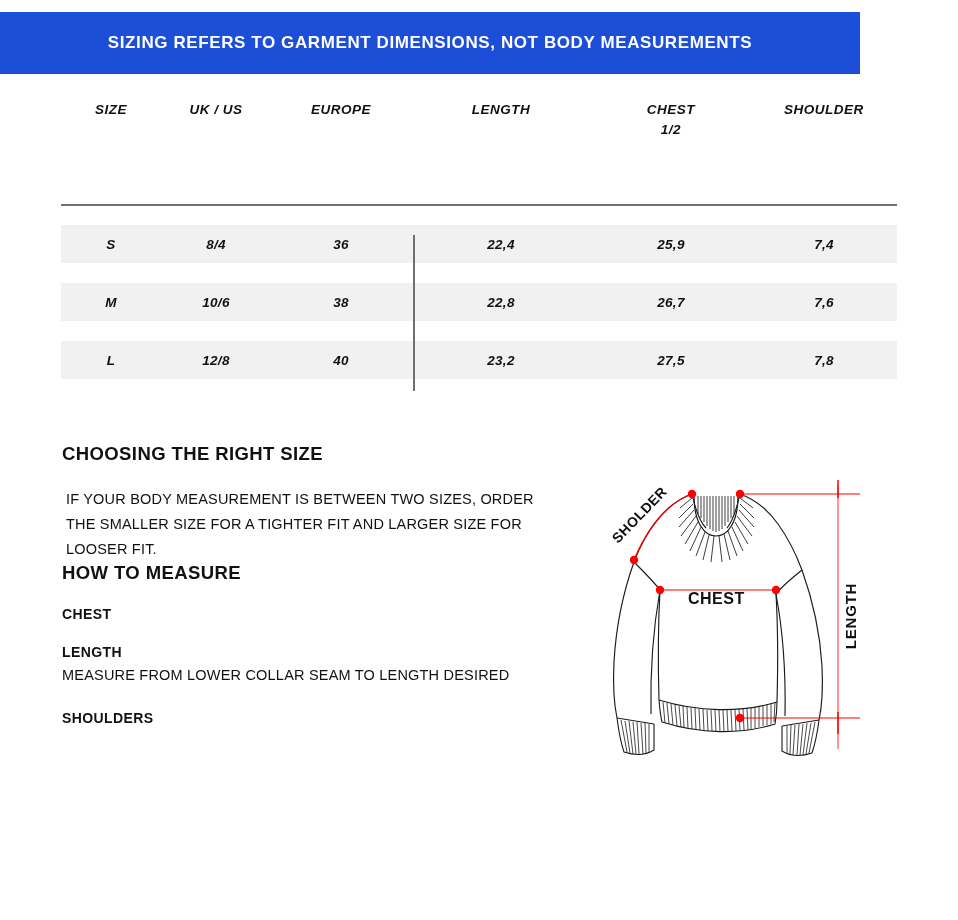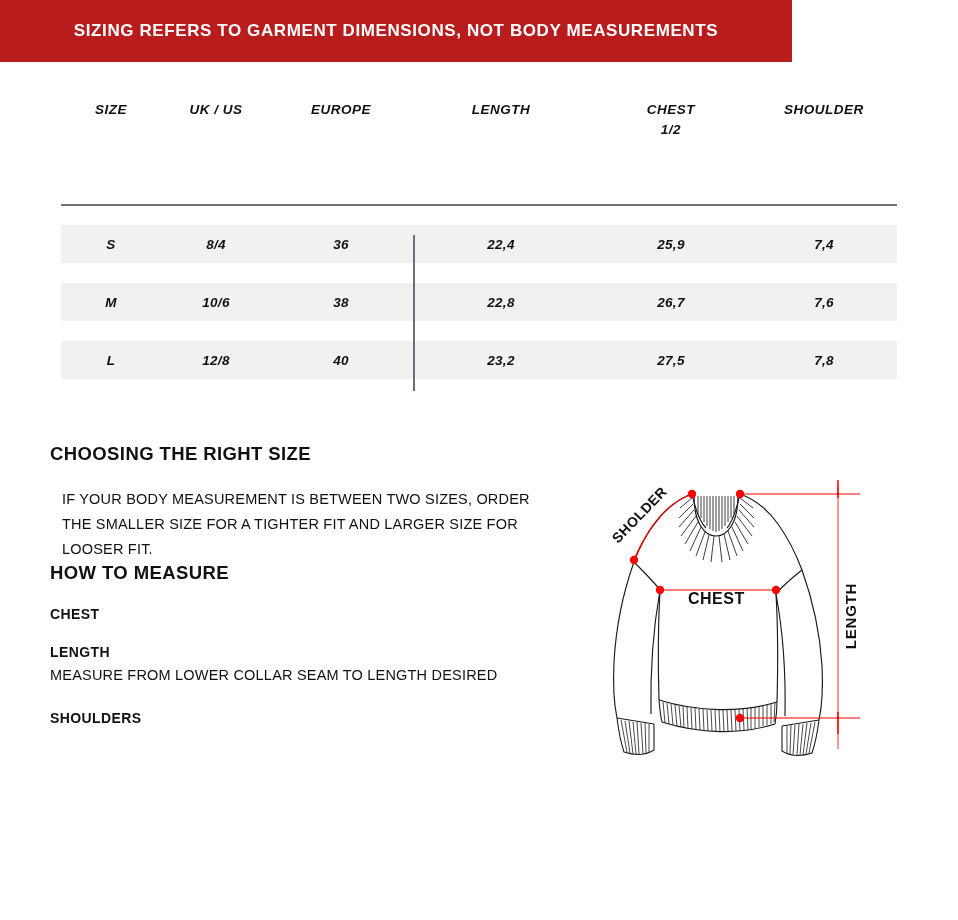--- a/index.html
+++ b/index.html
@@ -12,26 +12,27 @@
     width: 958px;
     height: 920px;
     font-family: "Liberation Sans", sans-serif;
     color: #111111;
     overflow: hidden;
     position: relative;
   }
 
   
   .banner {
-    width: 792px;
+    width: 860px;
     height: 62px;
-    background: #b91c1c;
+    background: #1d4ed8;
     display: flex;
     align-items: center;
     justify-content: center;
+    margin-top: 12px;
   }
   .banner-text {
     color: #ffffff;
     font-size: 17px;
     font-weight: 700;
     letter-spacing: 0.6px;
     text-align: center;
     white-space: nowrap;
   }
 
@@ -88,33 +89,33 @@
     left: 413px;
     top: 235px;
     width: 2px;
     height: 156px;
     background: #6e6e73;
   }
 
   
   .left-col {
     position: absolute;
-    left: 50px;
+    left: 62px;
     top: 443px;
     width: 500px;
   }
   h2.section-title {
     margin: 0;
     font-size: 18.5px;
     font-weight: 700;
     letter-spacing: 0.4px;
     color: #111111;
   }
   .para {
-    margin: 22px 0 0 12px;
+    margin: 22px 0 0 4px;
     font-size: 14.5px;
     line-height: 25px;
     font-weight: 400;
     letter-spacing: 0.2px;
     color: #111111;
   }
   .howto { margin-top: 42px; }
   .measure-block { margin-top: 22px; }
   .measure-term {
     font-size: 14px;

